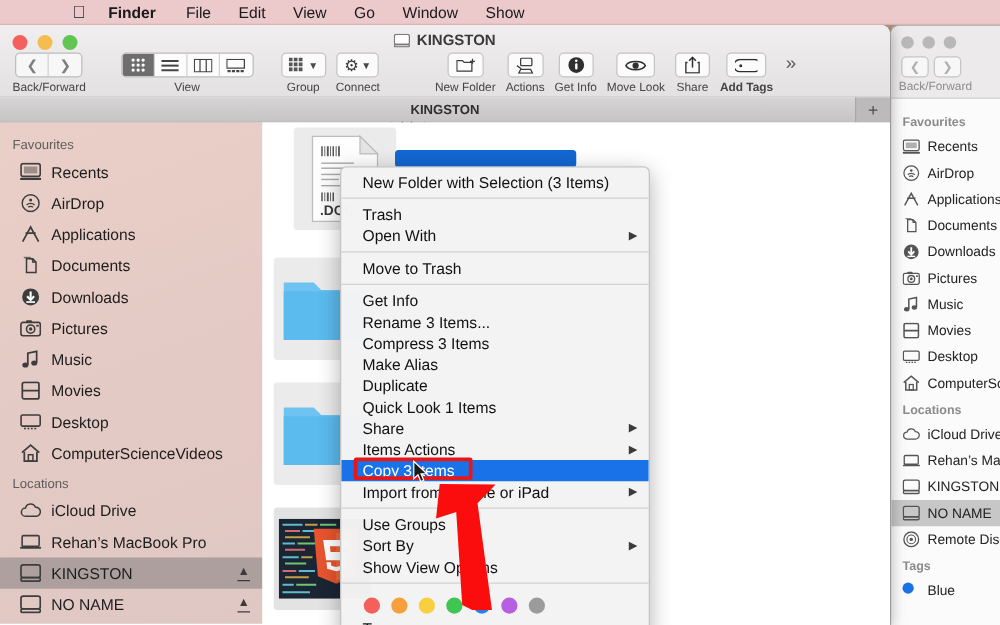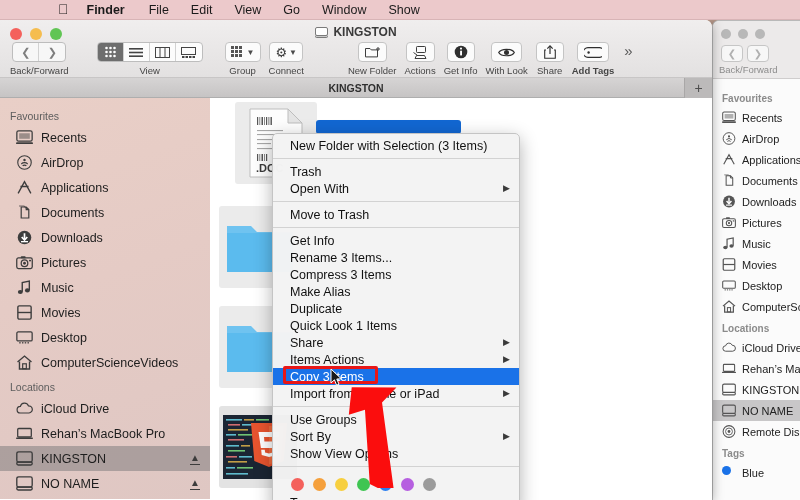--- a/index.html
+++ b/index.html
@@ -525,21 +525,21 @@
           <div class="lbl">Get Info</div>
         </div>
 
         <div class="tgrp" style="margin-left:8px;">
           <div class="plainbtn">
             <svg width="17" height="11" viewBox="0 0 17 11">
               <path d="M0.7 5.5 C3 1.2 14 1.2 16.3 5.5 C14 9.8 3 9.8 0.7 5.5 z" fill="none" stroke="#2f2f2f" stroke-width="1.2"></path>
               <circle cx="8.5" cy="5.5" r="2.5" fill="#2f2f2f"></circle>
             </svg>
           </div>
-          <div class="lbl">With Look</div>
+          <div class="lbl">Move Look</div>
         </div>
 
         <div class="tgrp" style="margin-left:8px;">
           <div class="plainbtn">
             <svg width="12" height="14" viewBox="0 0 12 14">
               <path d="M2 5 h-1.3 v8.3 h10.6 v-8.3 h-1.3" fill="none" stroke="#2f2f2f" stroke-width="1.1"></path>
               <line x1="6" y1="0.9" x2="6" y2="9" stroke="#2f2f2f" stroke-width="1.2"></line>
               <path d="M3.3 3.6 L6 0.9 L8.7 3.6" fill="none" stroke="#2f2f2f" stroke-width="1.2"></path>
             </svg>
           </div>

